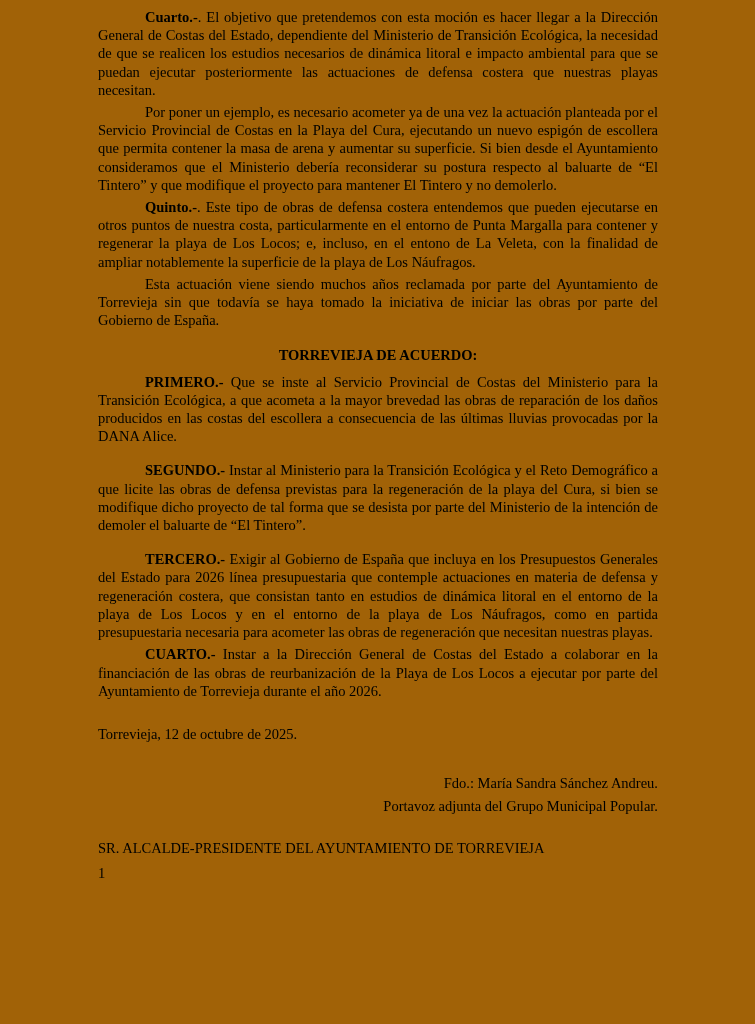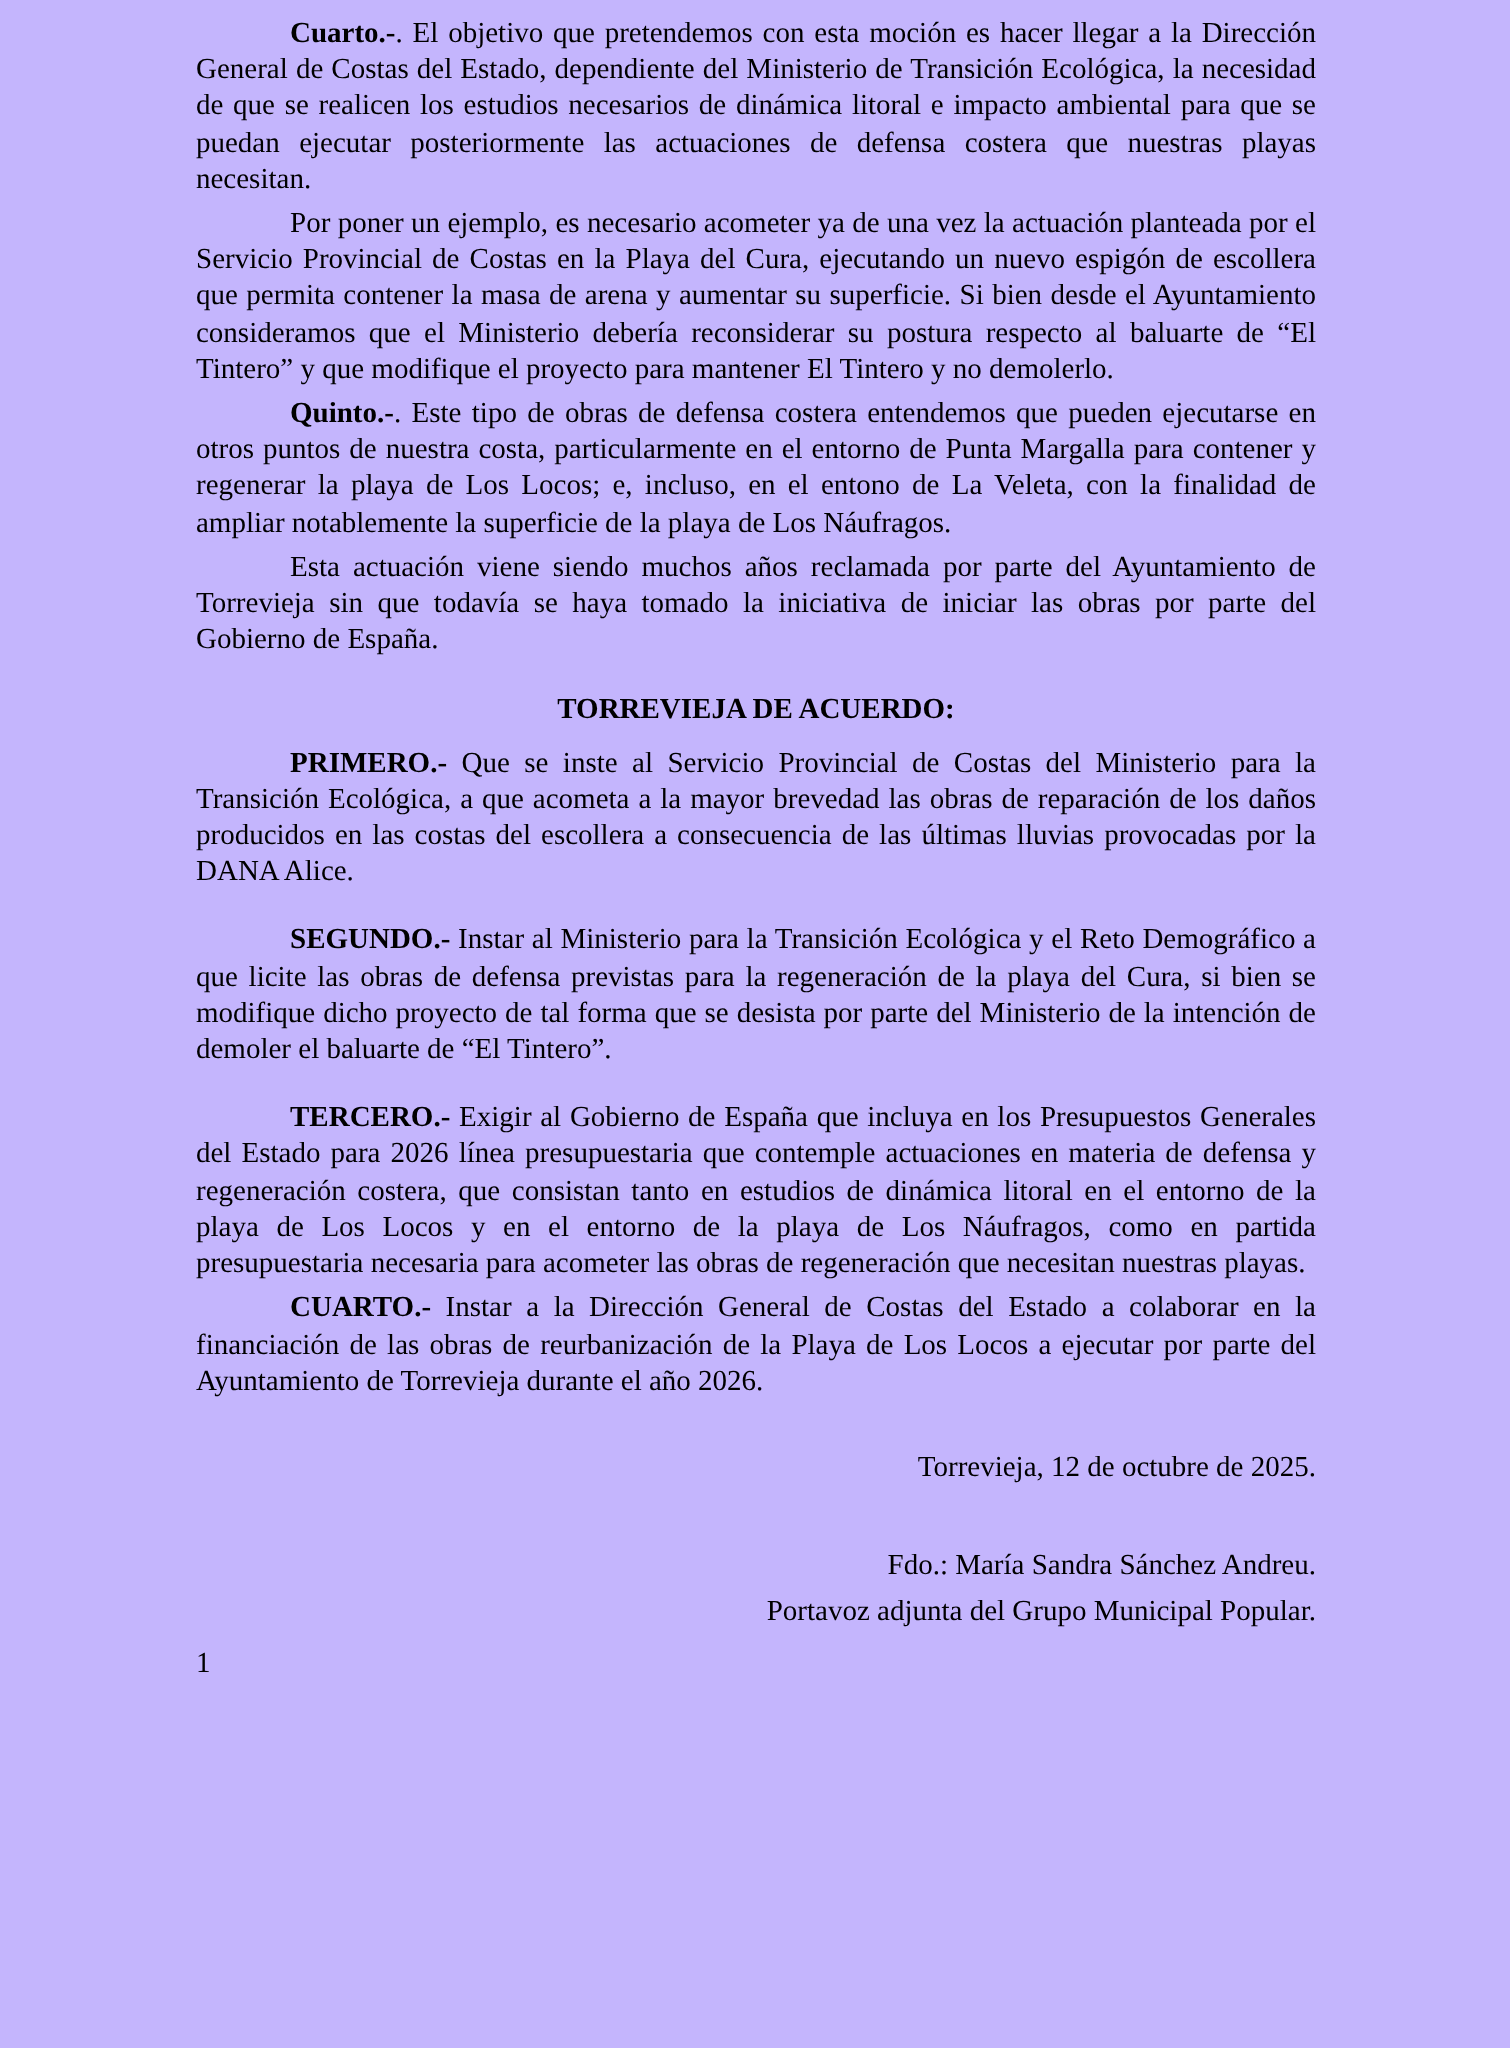--- a/index.html
+++ b/index.html
@@ -14,21 +14,21 @@
     font-family: "Liberation Serif", "DejaVu Serif", serif;
     font-size: 14.5px;
     line-height: 18.2px;
     color: #000000;
   }
   .page {
     box-sizing: border-box;
     width: 755px;
     height: 1024px;
     padding: 8px 97px 0 98px;
-    background: #c4b5fd;
+    background: #a16207;
   }
   p {
     margin: 0 0 4px 0;
   }
   .para {
     text-align: justify;
     text-indent: 47px;
   }
   .lead {
     font-weight: bold;
@@ -36,21 +36,21 @@
   .section-heading {
     text-align: center;
     font-weight: bold;
     text-indent: 0;
     margin: 17px 0 8px 0;
   }
   .gap-before {
     margin-top: 16px;
   }
   .place-date {
-    text-align: right;
+    text-align: left;
     text-indent: 0;
     margin: 25px 0 0 0;
   }
   .signed-by {
     text-align: right;
     text-indent: 0;
     margin: 31px 0 0 0;
   }
   .signer-role {
     text-align: right;
@@ -91,16 +91,17 @@
 
   <p class="para"><strong class="lead">CUARTO.-</strong><span> Instar a la Dirección General de Costas del Estado a colaborar en la financiación de las obras de reurbanización de la Playa de Los Locos a ejecutar por parte del Ayuntamiento de Torrevieja durante el año 2026.</span></p>
 
 
   <p class="place-date">Torrevieja, 12 de octubre de 2025.</p>
 
   <p class="signed-by">Fdo.: María Sandra Sánchez Andreu.</p>
 
   <p class="signer-role">Portavoz adjunta del Grupo Municipal Popular.</p>
 
+  <p class="addressee">SR. ALCALDE-PRESIDENTE DEL AYUNTAMIENTO DE TORREVIEJA</p>
 
   <p class="page-number">1</p>
 
 </div>
 
 </body></html>

